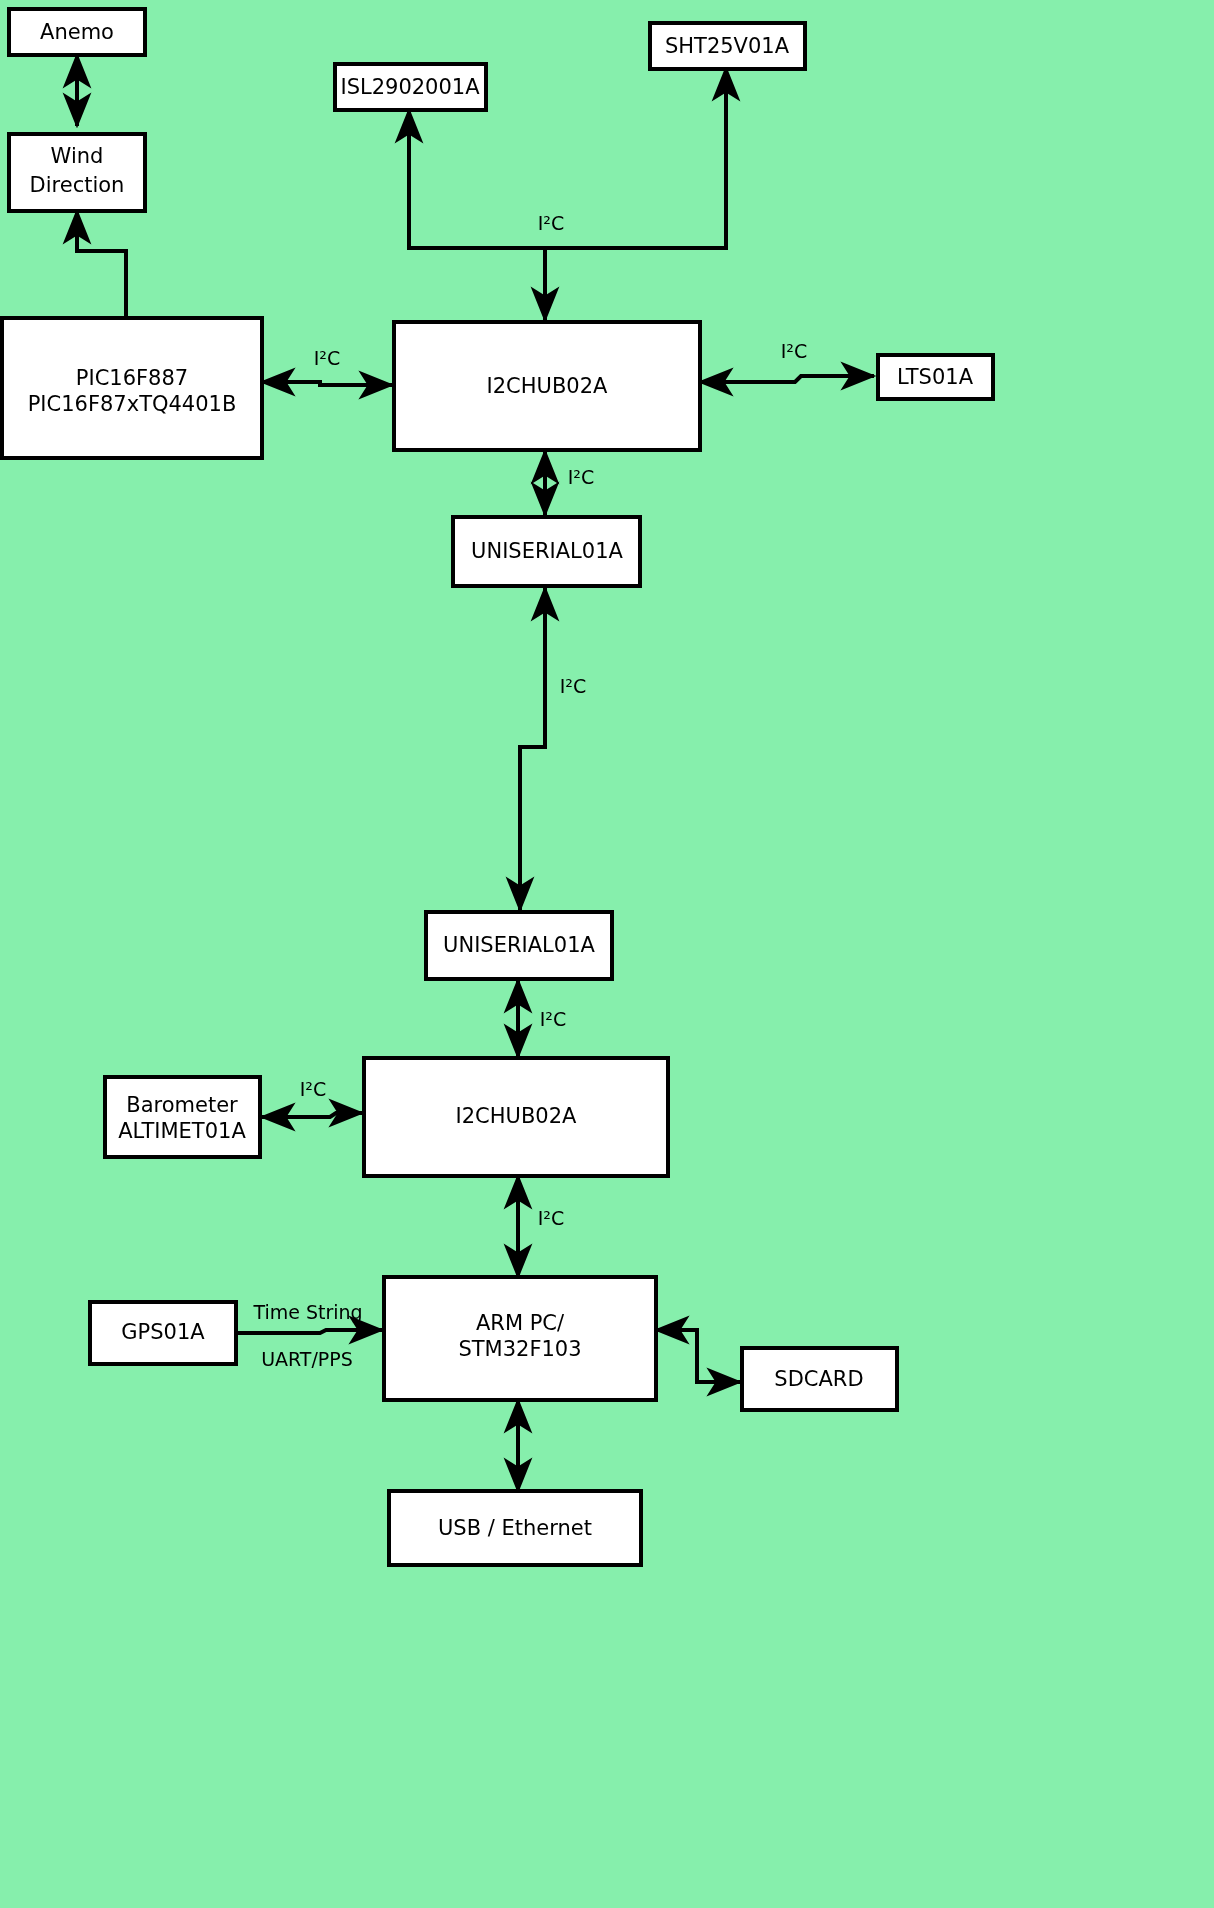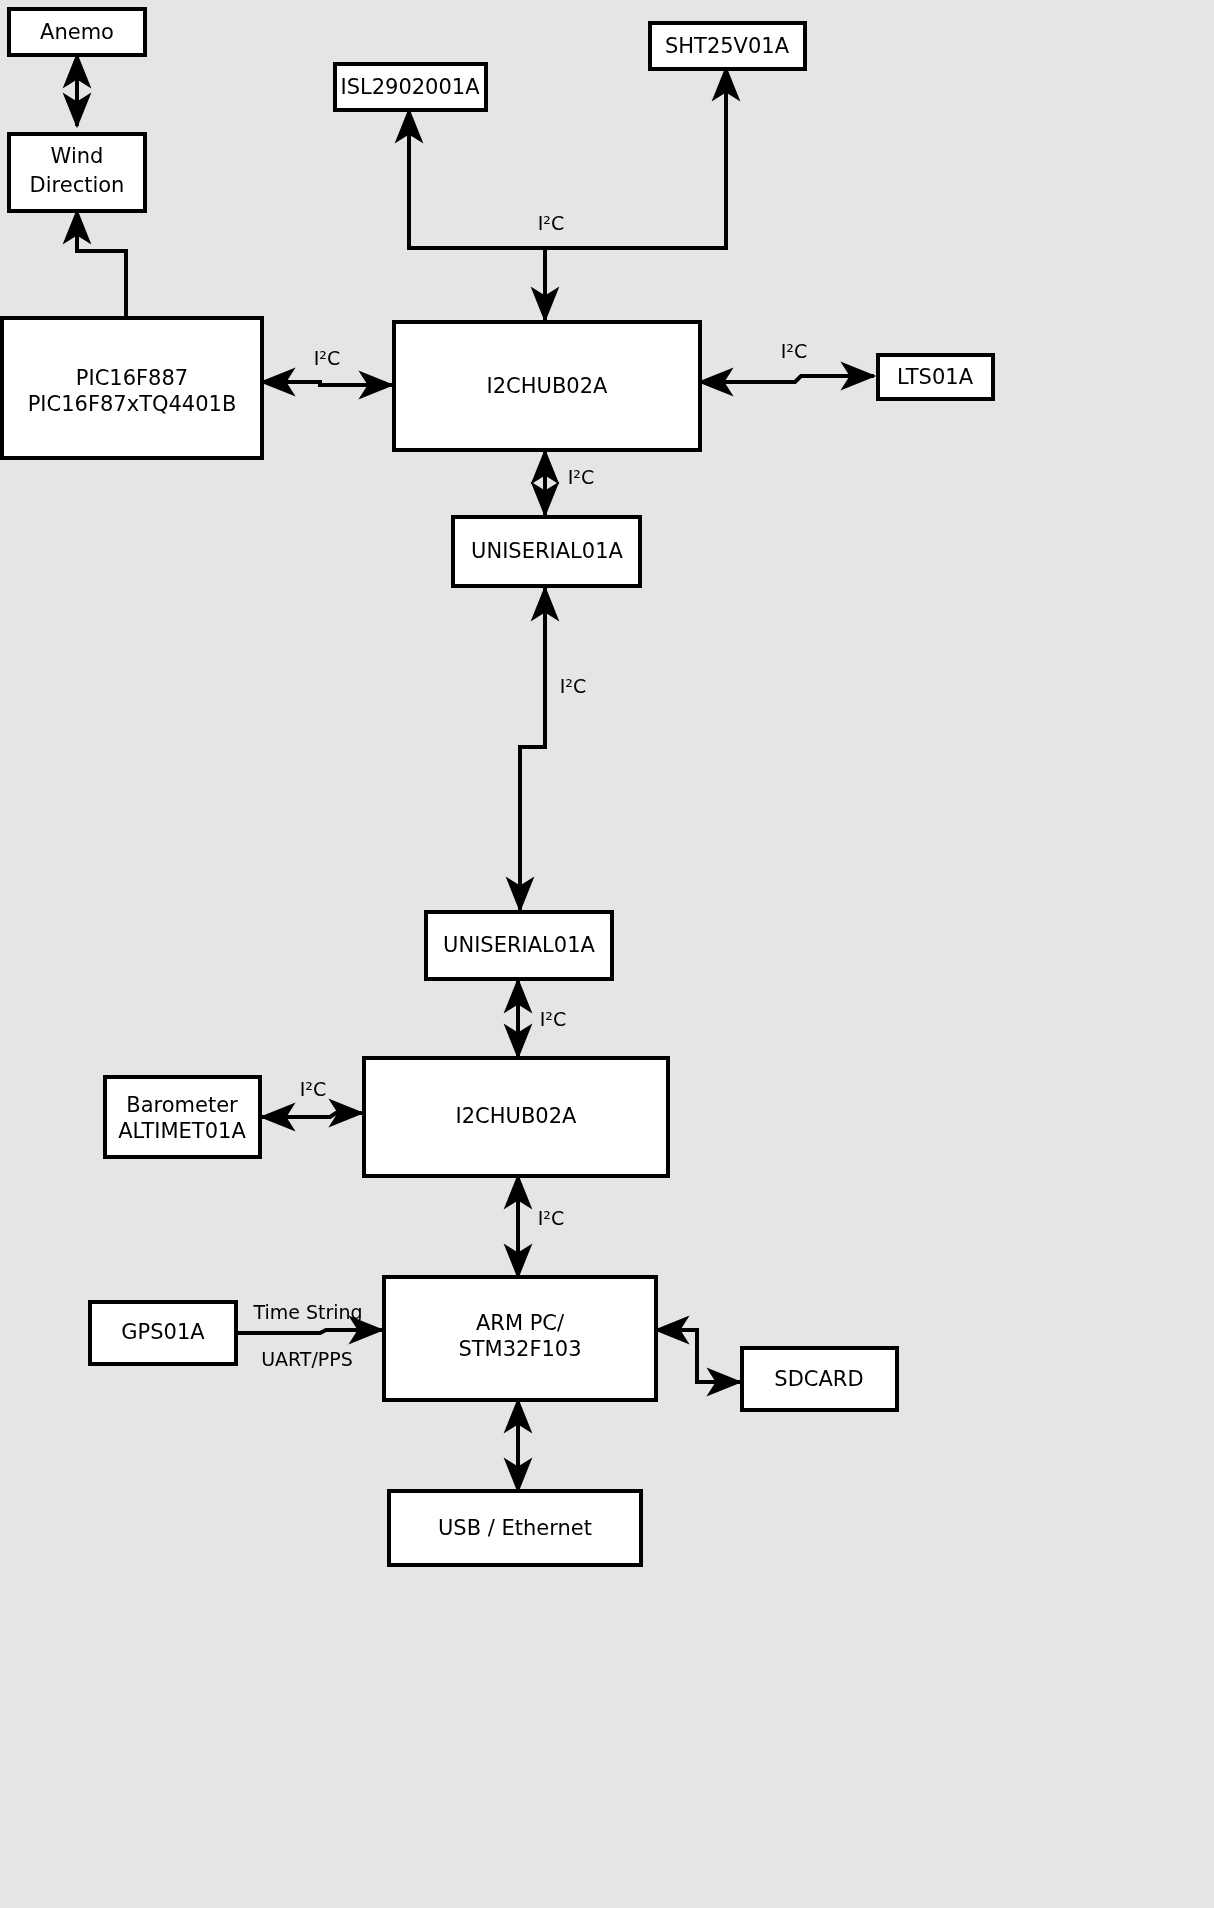--- a/index.html
+++ b/index.html
@@ -7,21 +7,21 @@
     padding: 0;
     background: #ffffff;
   }
   body {
     font-family: "DejaVu Sans", sans-serif;
   }
   #diagram-root {
     position: relative;
     width: 1214px;
     height: 1908px;
-    background: #e5e5e5;
+    background: #86efac;
     overflow: hidden;
   }
   svg.diagram-canvas {
     display: block;
     width: 1214px;
     height: 1908px;
   }
   .node-box {
     fill: #ffffff;
     stroke: #000000;

